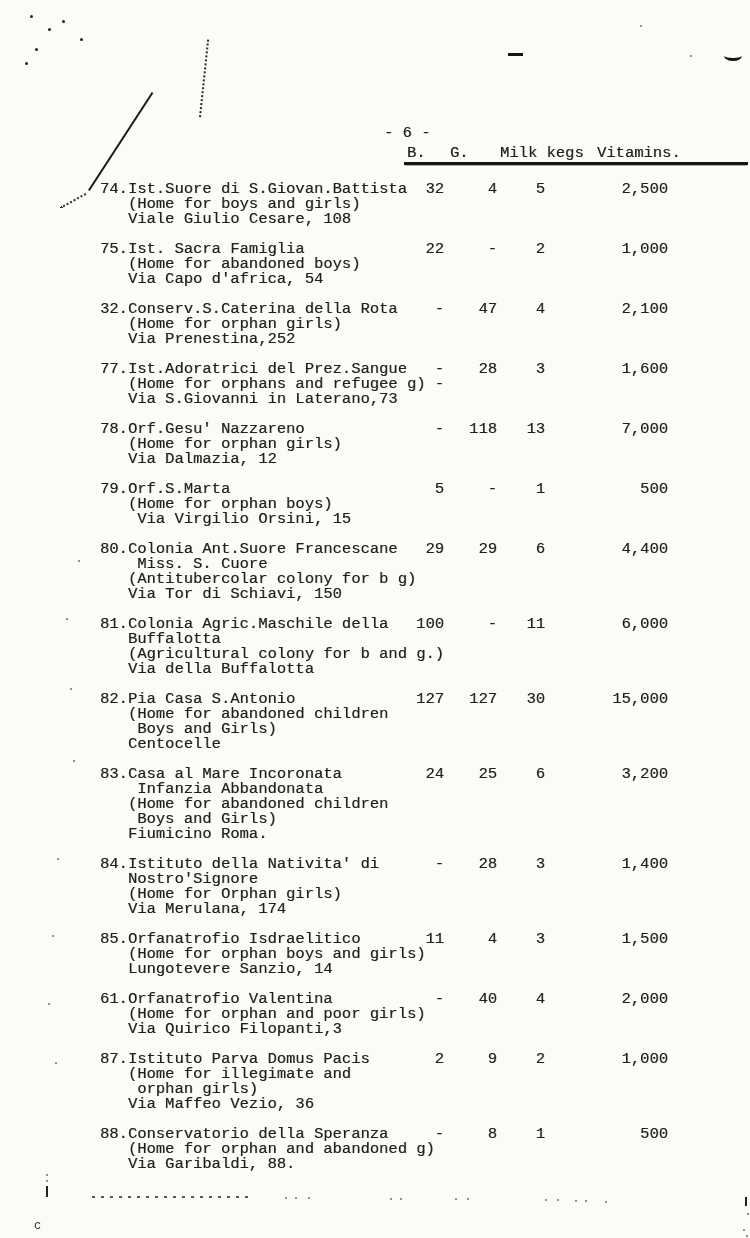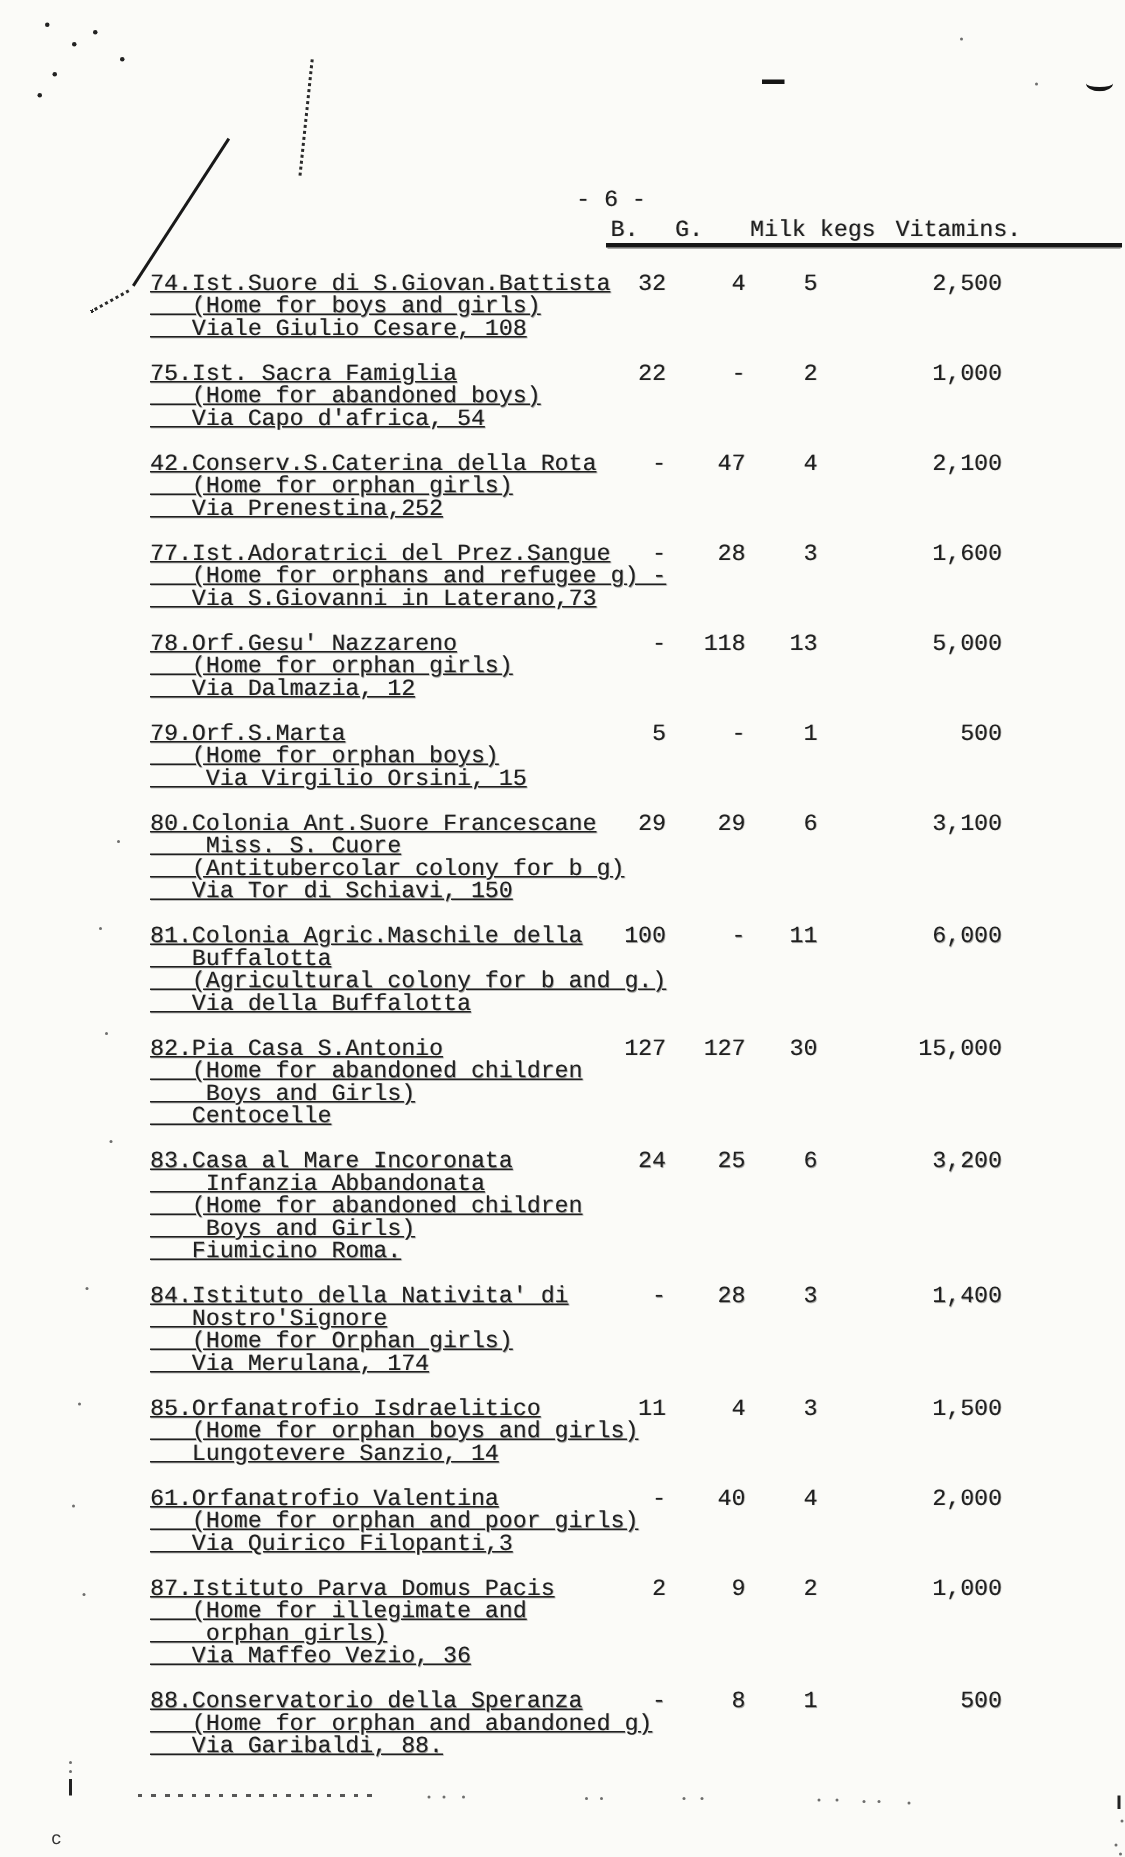--- a/index.html
+++ b/index.html
@@ -26,21 +26,21 @@
   .head-g   { left:450px; }
   .head-m   { left:500px; }
   .head-v   { left:597px; }
   .head-rule {
     position:absolute; left:404px; top:162px;
     width:344px; height:3px; background:#161616;
     box-shadow:0 2px 0 -1px rgba(20,20,20,0.35);
   }
   
   .entries { position:absolute; top:182px; left:100px; width:630px; }
-  .entry { position:relative; margin-bottom:15px;text-decoration:underline; }
+  .entry { position:relative; margin-bottom:15px; }
   .entry-text { position:relative; }
   .col { position:absolute; top:0; text-align:right; }
   .col-b { left:284px; width:60px;  }
   .col-g { left:357px; width:40px;  }
   .col-m { left:402px; width:43px;  }
   .col-v { left:455px; width:113px; }
   
   .art { position:absolute; pointer-events:none; }
   .line-solid  { height:0; border-top:2px solid #191919; transform-origin:0 0; }
   .line-dotted { height:0; border-top:2px dotted #2a2a2a; transform-origin:0 0; }
@@ -84,21 +84,21 @@
       <div class="typ entry-text">75.Ist. Sacra Famiglia
    (Home for abandoned boys)
    Via Capo d'africa, 54</div>
       <span class="typ col col-b">22</span>
       <span class="typ col col-g">-</span>
       <span class="typ col col-m">2</span>
       <span class="typ col col-v">1,000</span>
     </div>
 
     <div class="entry">
-      <div class="typ entry-text">42.Conserv.S.Caterina della Rota
+      <div class="typ entry-text">32.Conserv.S.Caterina della Rota
    (Home for orphan girls)
    Via Prenestina,252</div>
       <span class="typ col col-b">-</span>
       <span class="typ col col-g">47</span>
       <span class="typ col col-m">4</span>
       <span class="typ col col-v">2,100</span>
     </div>
 
     <div class="entry">
       <div class="typ entry-text">77.Ist.Adoratrici del Prez.Sangue
@@ -110,42 +110,42 @@
       <span class="typ col col-v">1,600</span>
     </div>
 
     <div class="entry">
       <div class="typ entry-text">78.Orf.Gesu' Nazzareno
    (Home for orphan girls)
    Via Dalmazia, 12</div>
       <span class="typ col col-b">-</span>
       <span class="typ col col-g">118</span>
       <span class="typ col col-m">13</span>
-      <span class="typ col col-v">5,000</span>
+      <span class="typ col col-v">7,000</span>
     </div>
 
     <div class="entry">
       <div class="typ entry-text">79.Orf.S.Marta
    (Home for orphan boys)
     Via Virgilio Orsini, 15</div>
       <span class="typ col col-b">5</span>
       <span class="typ col col-g">-</span>
       <span class="typ col col-m">1</span>
       <span class="typ col col-v">500</span>
     </div>
 
     <div class="entry">
       <div class="typ entry-text">80.Colonia Ant.Suore Francescane
     Miss. S. Cuore
    (Antitubercolar colony for b g)
    Via Tor di Schiavi, 150</div>
       <span class="typ col col-b">29</span>
       <span class="typ col col-g">29</span>
       <span class="typ col col-m">6</span>
-      <span class="typ col col-v">3,100</span>
+      <span class="typ col col-v">4,400</span>
     </div>
 
     <div class="entry">
       <div class="typ entry-text">81.Colonia Agric.Maschile della
    Buffalotta
    (Agricultural colony for b and g.)
    Via della Buffalotta</div>
       <span class="typ col col-b">100</span>
       <span class="typ col col-g">-</span>
       <span class="typ col col-m">11</span>

